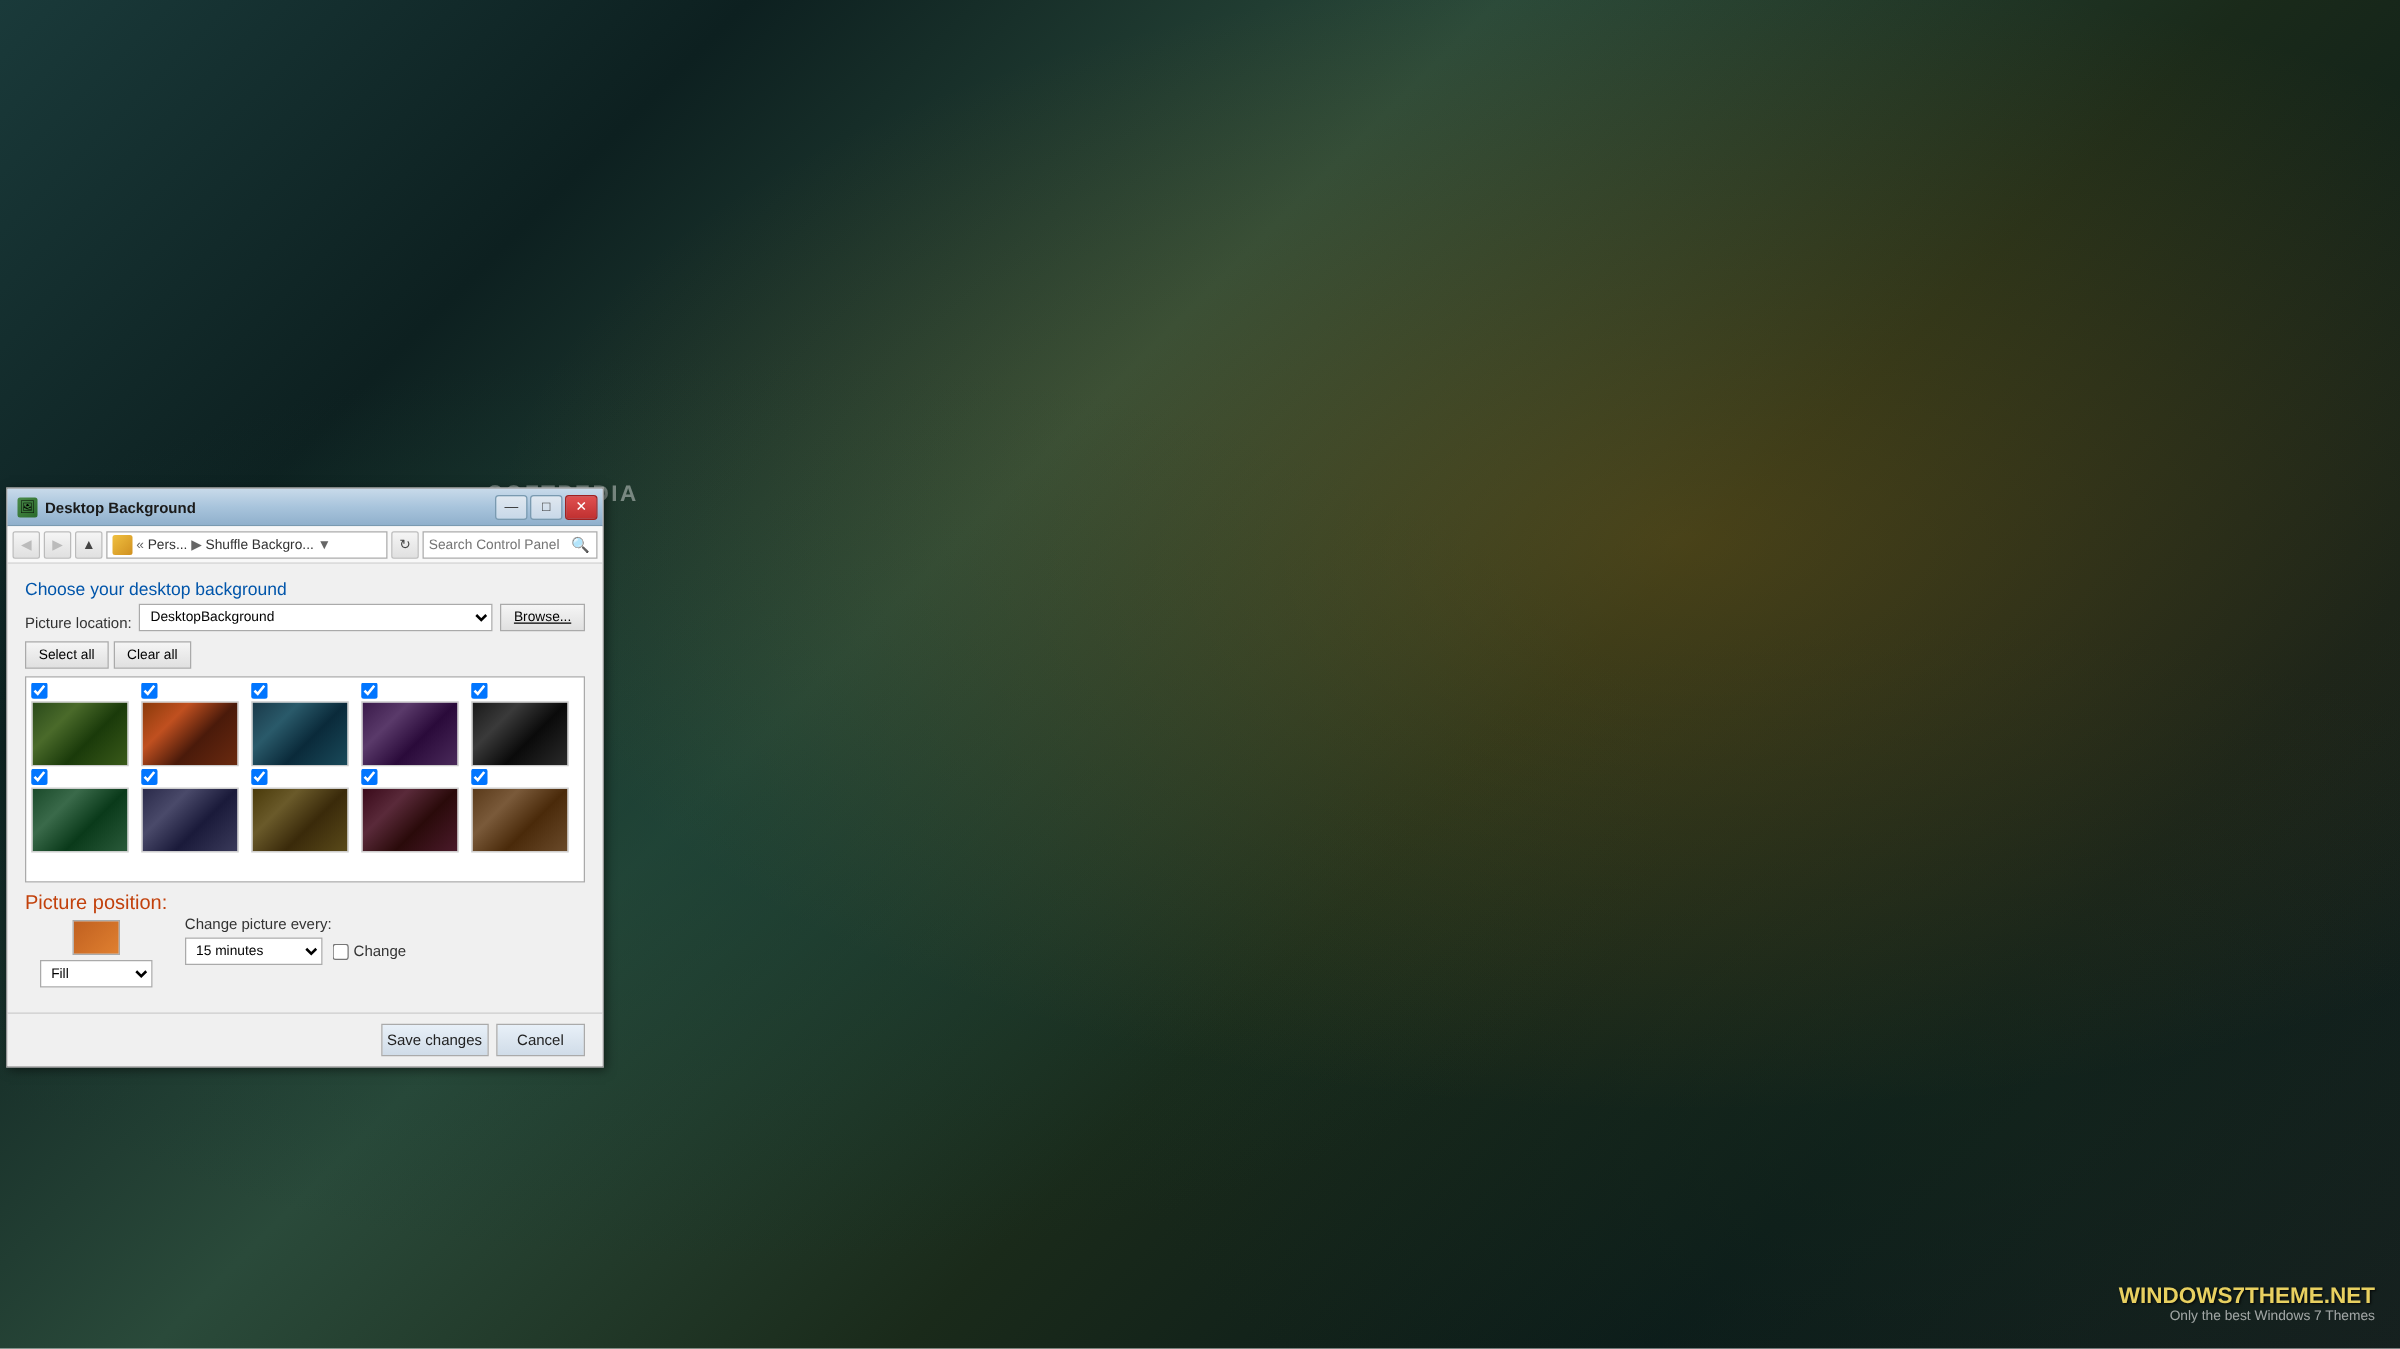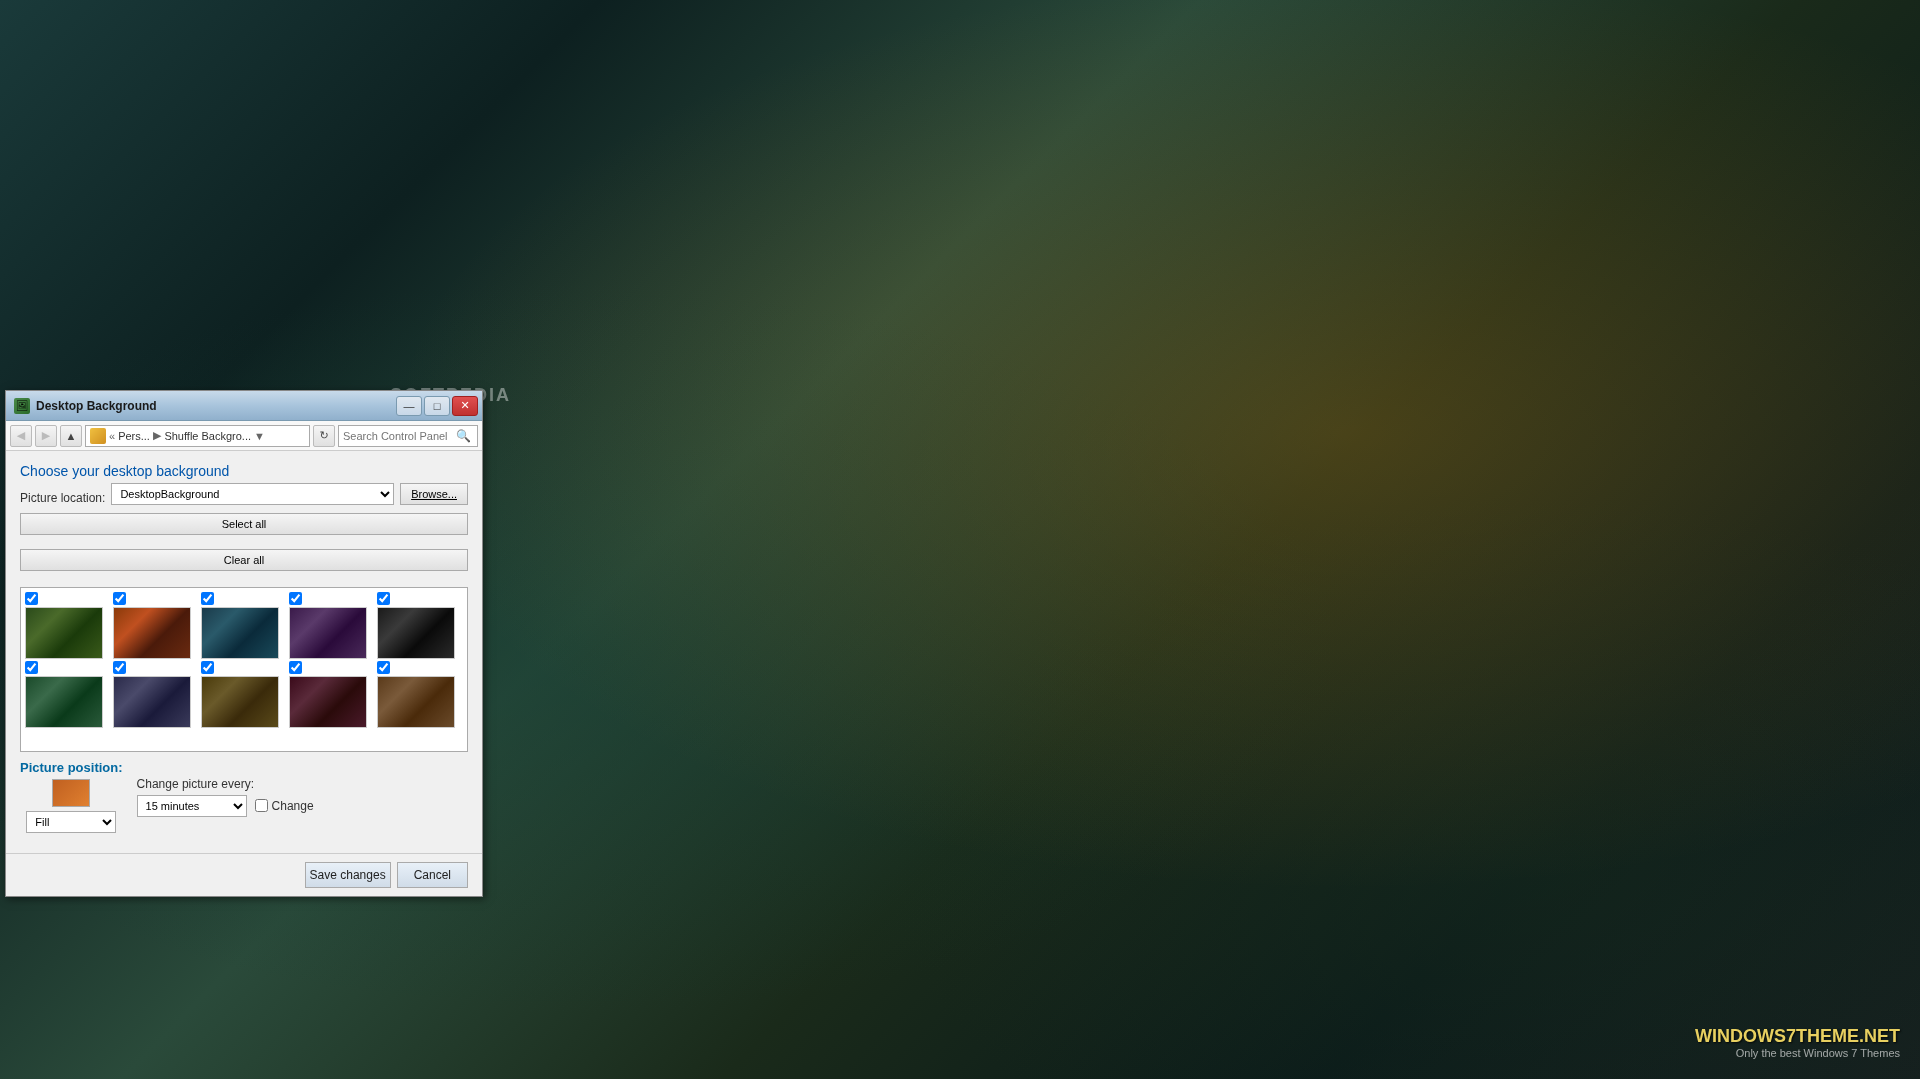--- a/index.html
+++ b/index.html
@@ -238,23 +238,22 @@
       padding: 0 10px;
       border: 1px solid #aaa;
       background: linear-gradient(to bottom, #f5f5f5, #e0e0e0);
       font-size: 11px;
       cursor: pointer;
       text-decoration: underline;
     }
 
     .select-clear-row {
       display: flex;
-      gap: 14px;
-      margin-bottom: 16px;
-      flex-direction: column;
+      gap: 4px;
+      margin-bottom: 6px;
     }
     .select-all-btn, .clear-all-btn {
       height: 22px;
       padding: 0 10px;
       border: 1px solid #aaa;
       background: linear-gradient(to bottom, #f5f5f5, #e0e0e0);
       font-size: 11px;
       cursor: pointer;
     }
 
@@ -308,23 +307,22 @@
       align-items: center;
       gap: 14px;
       margin-bottom: 8px;
     }
     .picture-position-group {
       display: flex;
       flex-direction: column;
       gap: 4px;
     }
     .picture-position-label {
-      font-size: 13px;
-      color: #0369a1;
-      font-weight: bold;
+      font-size: 16px;
+      color: #c2410c;
     }
     .position-preview {
       display: flex;
       align-items: center;
       gap: 4px;
       flex-direction: column;
     }
     .position-thumb {
       width: 38px;
       height: 28px;

